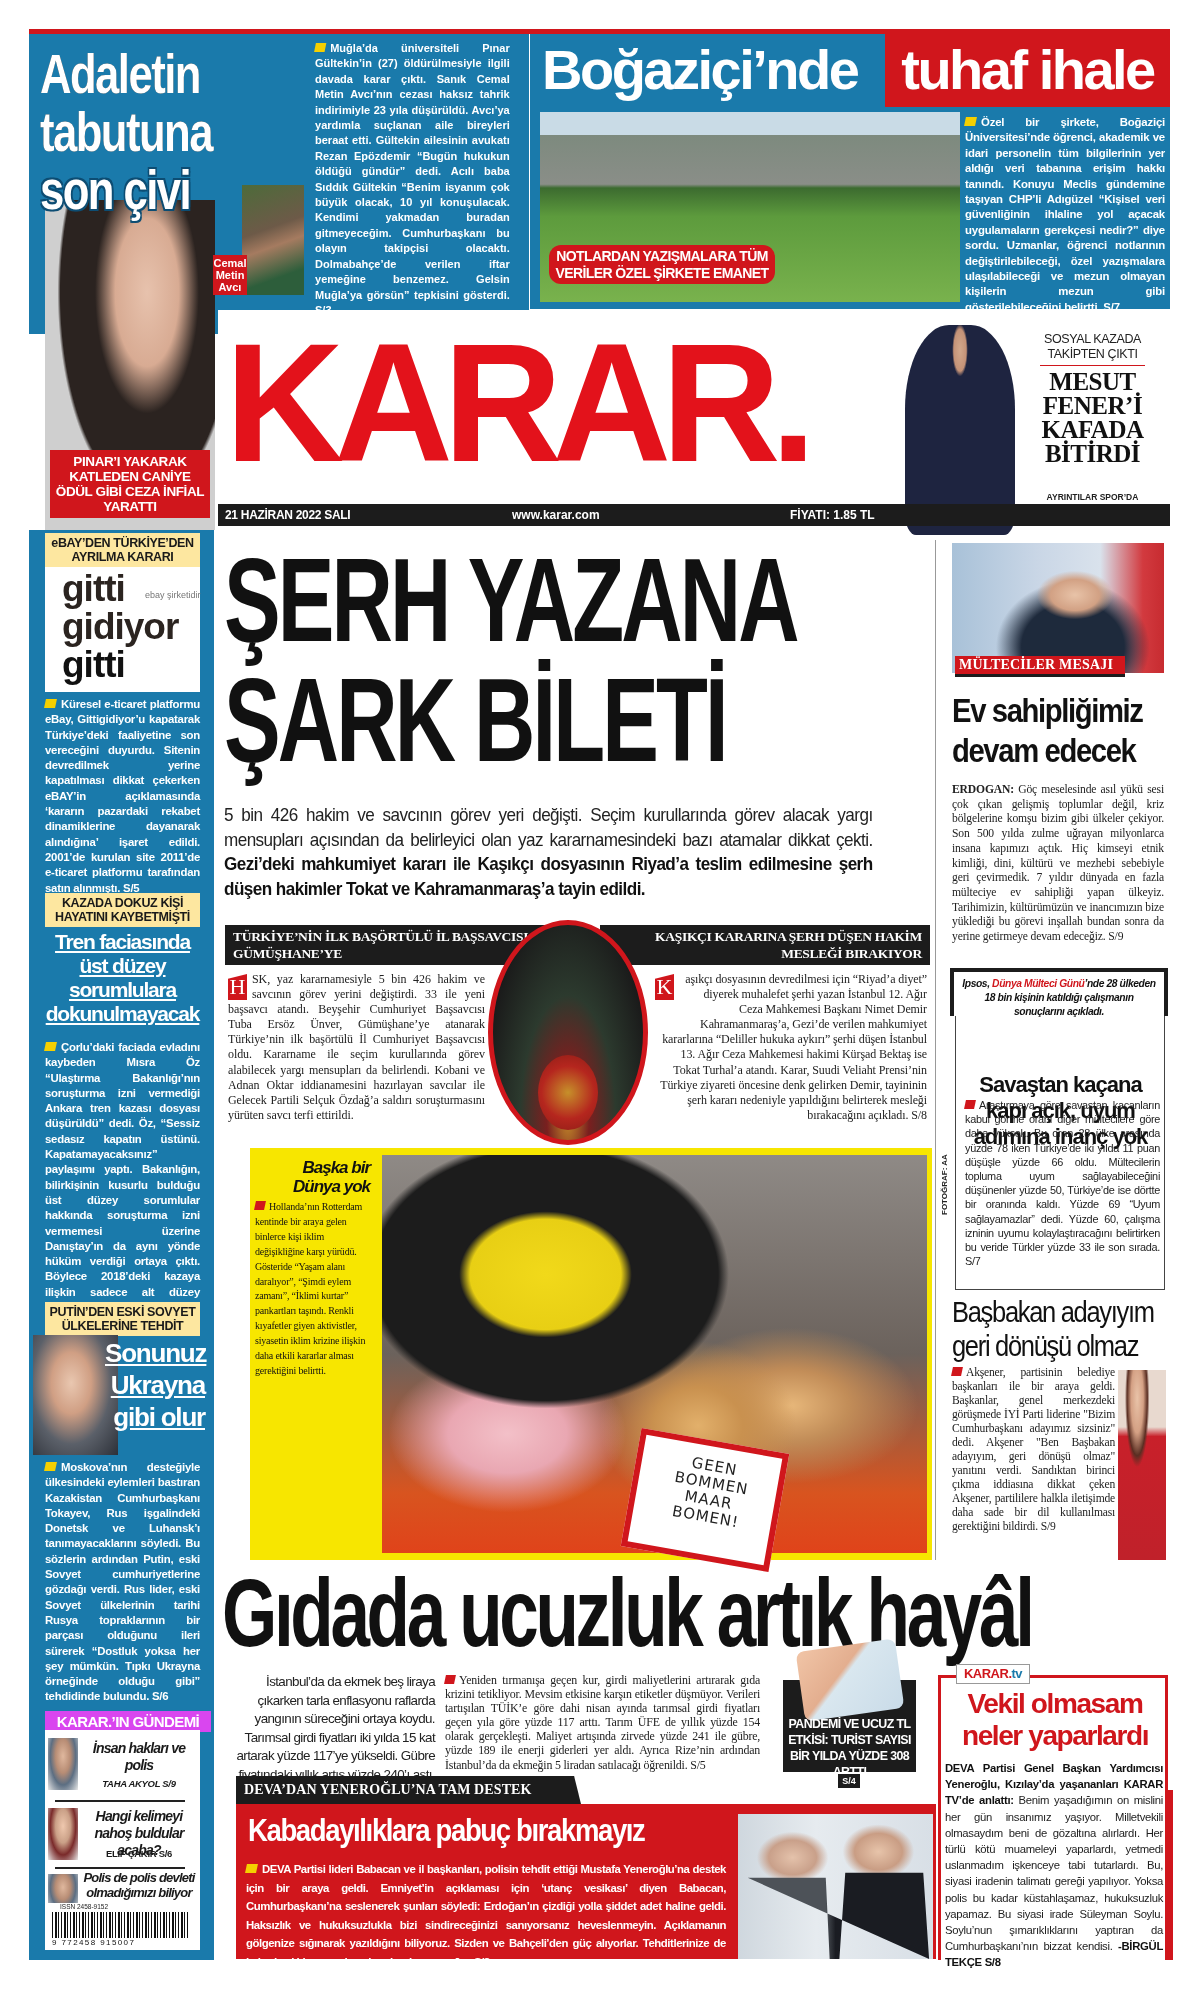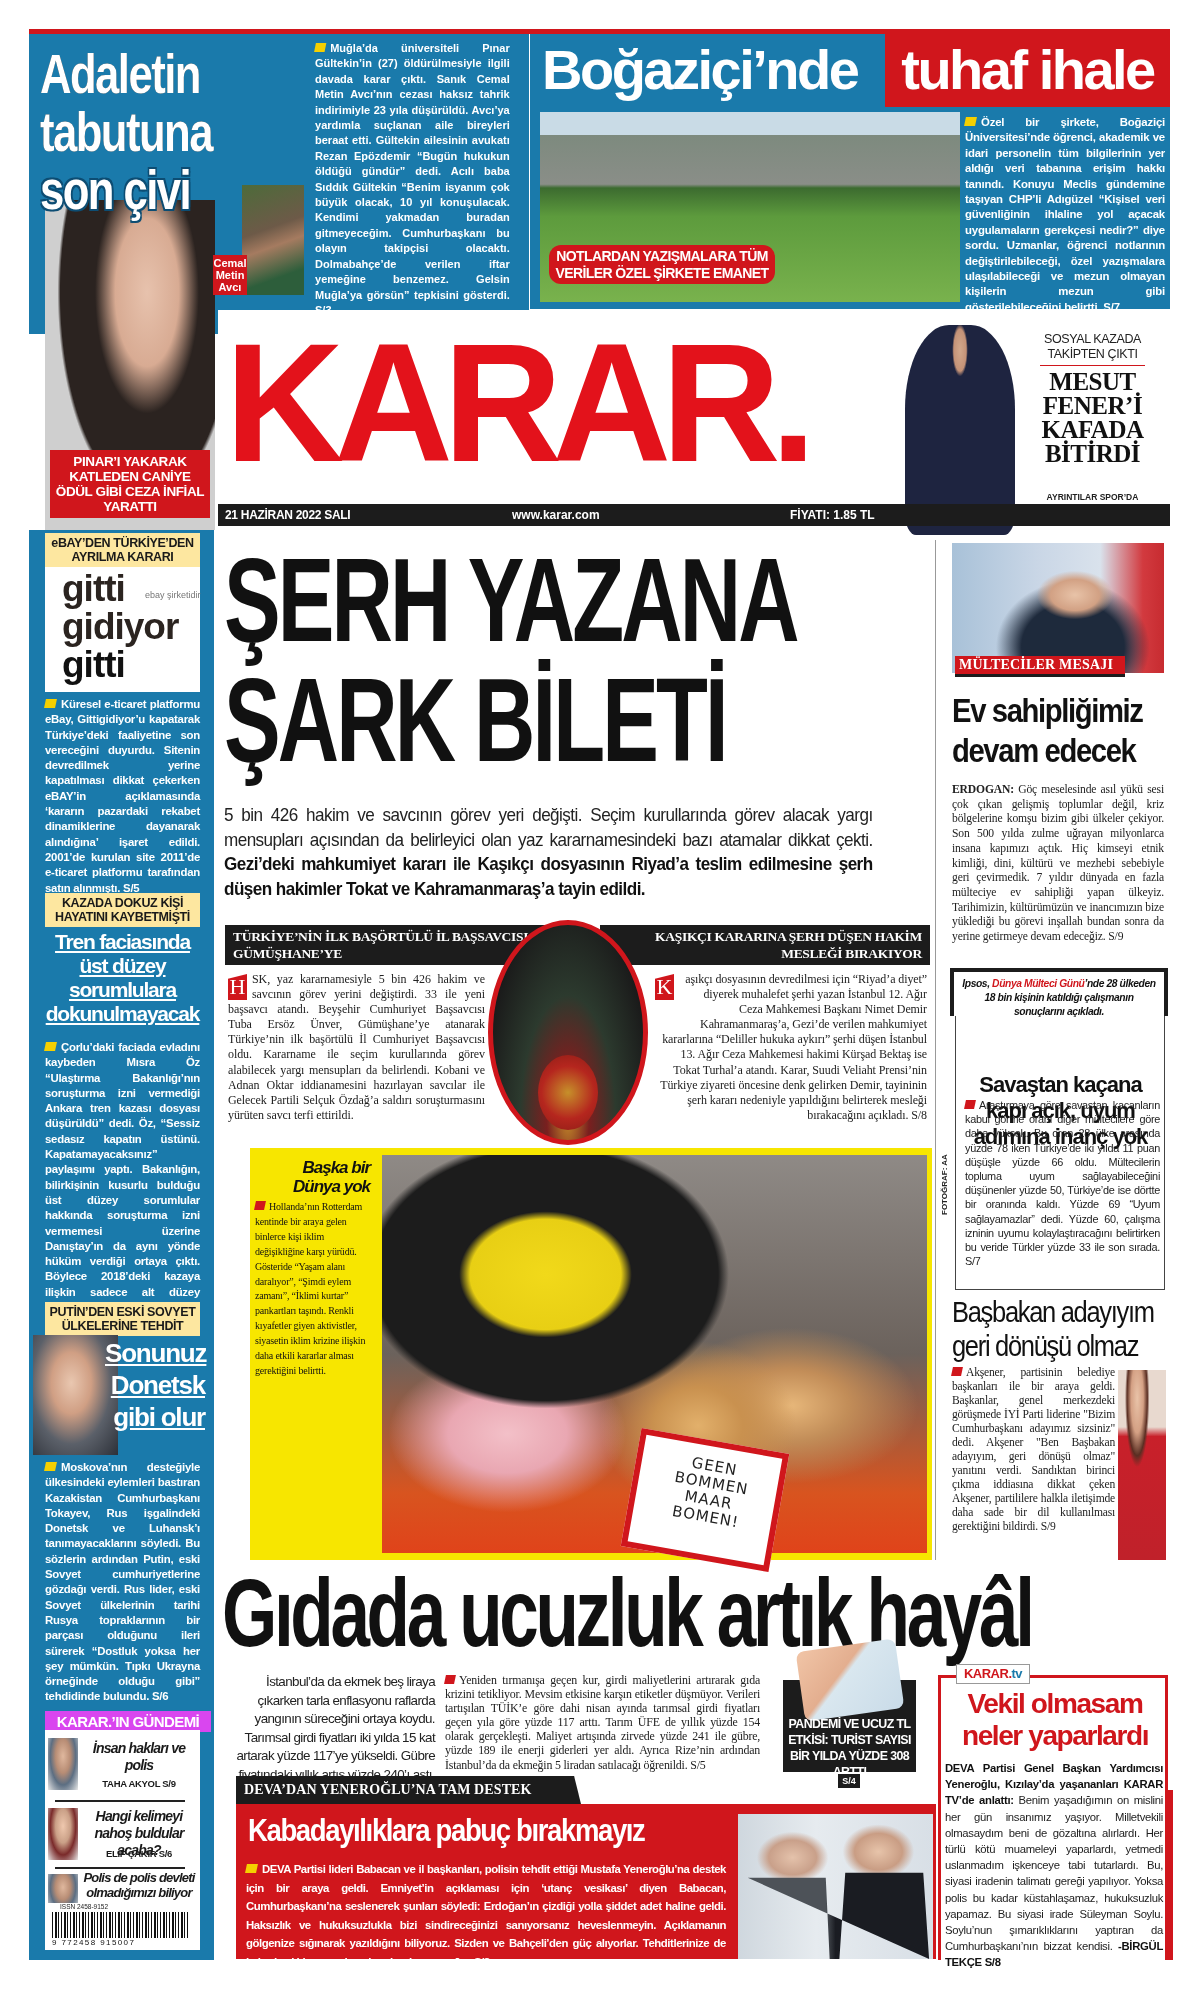--- a/index.html
+++ b/index.html
@@ -203,31 +203,31 @@
 <div class="side-body" style="top:697px;"><span class="yellow-bullet"></span><span>Küresel e-ticaret platformu eBay, Gittigidiyor’u kapatarak Türkiye’deki faaliyetine son vereceğini duyurdu. Sitenin devredilmek yerine kapatılması dikkat çekerken eBAY’in açıklamasında ‘kararın pazardaki rekabet dinamiklerine dayanarak alındığına’ işaret edildi. 2001’de kurulan site 2011’de e-ticaret platformu tarafından satın alınmıştı. S/5</span></div>
 
 <div class="side-kicker" style="top:893px;">KAZADA DOKUZ KİŞİ HAYATINI KAYBETMİŞTİ</div>
 <div class="side-head" style="top:930px; font-size:21px; line-height:24px;">Tren faciasında üst düzey sorumlulara dokunulmayacak</div>
 <div class="side-body" style="top:1040px;"><span class="yellow-bullet"></span><span>Çorlu’daki faciada evladını kaybeden Mısra Öz “Ulaştırma Bakanlığı’nın soruşturma izni vermediği Ankara tren kazası dosyası düşürüldü” dedi. Öz, “Sessiz sedasız kapatın üstünü. Kapatamayacaksınız” paylaşımı yaptı. Bakanlığın, bilirkişinin kusurlu bulduğu üst düzey sorumlular hakkında soruşturma izni vermemesi üzerine Danıştay’ın da aynı yönde hüküm verdiği ortaya çıktı. Böylece 2018’deki kazaya ilişkin sadece alt düzey sorumlular yargılanacak. S/3</span></div>
 
 <div class="side-kicker" style="top:1302px;">PUTİN’DEN ESKİ SOVYET ÜLKELERİNE TEHDİT</div>
 <div class="abs" id="putin-photo"></div>
 <div class="side-head" style="top:1337px; left:105px; width:100px; font-size:26px; line-height:32px; text-align:right;">
   <div>Sonunuz</div>
-  <div>Donetsk</div>
+  <div>Ukrayna</div>
   <div>gibi olur</div>
 </div>
 <div class="side-body" style="top:1460px;"><span class="yellow-bullet"></span><span>Moskova’nın desteğiyle ülkesindeki eylemleri bastıran Kazakistan Cumhurbaşkanı Tokayev, Rus işgalindeki Donetsk ve Luhansk’ı tanımayacaklarını söyledi. Bu sözlerin ardından Putin, eski Sovyet cumhuriyetlerine gözdağı verdi. Rus lider, eski Sovyet ülkelerinin tarihi Rusya topraklarının bir parçası olduğunu ileri sürerek “Dostluk yoksa her şey mümkün. Tıpkı Ukrayna örneğinde olduğu gibi” tehdidinde bulundu. S/6</span></div>
 
 <div class="abs" id="gundem-title">KARAR.’IN GÜNDEMİ</div>
 <div class="abs" id="gundem-box"></div>
 <div class="gundem-item" style="top:1736px;">
   <div class="gundem-avatar"></div>
   <div class="gundem-title" style="top:4px;">İnsan hakları ve polis</div>
-  <div class="gundem-author" style="top:42px;">TAHA AKYOL S/9</div>
+  <div class="gundem-author" style="top:42px;font-style:italic;">TAHA AKYOL S/9</div>
 </div>
 <div class="gundem-sep" style="top:1800px;"></div>
 <div class="gundem-item" style="top:1806px;">
   <div class="gundem-avatar" style="background: radial-gradient(ellipse at 50% 35%, #efc8ae 0%, #caa087 35%, #7a2a2a 60%, #e8e8e8 100%);"></div>
   <div class="gundem-title" style="top:2px;">Hangi kelimeyi nahoş buldular acaba?</div>
   <div class="gundem-author" style="top:42px;">ELİF ÇAKIR S/6</div>
 </div>
 <div class="gundem-sep" style="top:1867px;"></div>
 <div class="gundem-item" style="top:1872px; height:28px;">
   <div class="gundem-avatar" style="height:38px;"></div>

